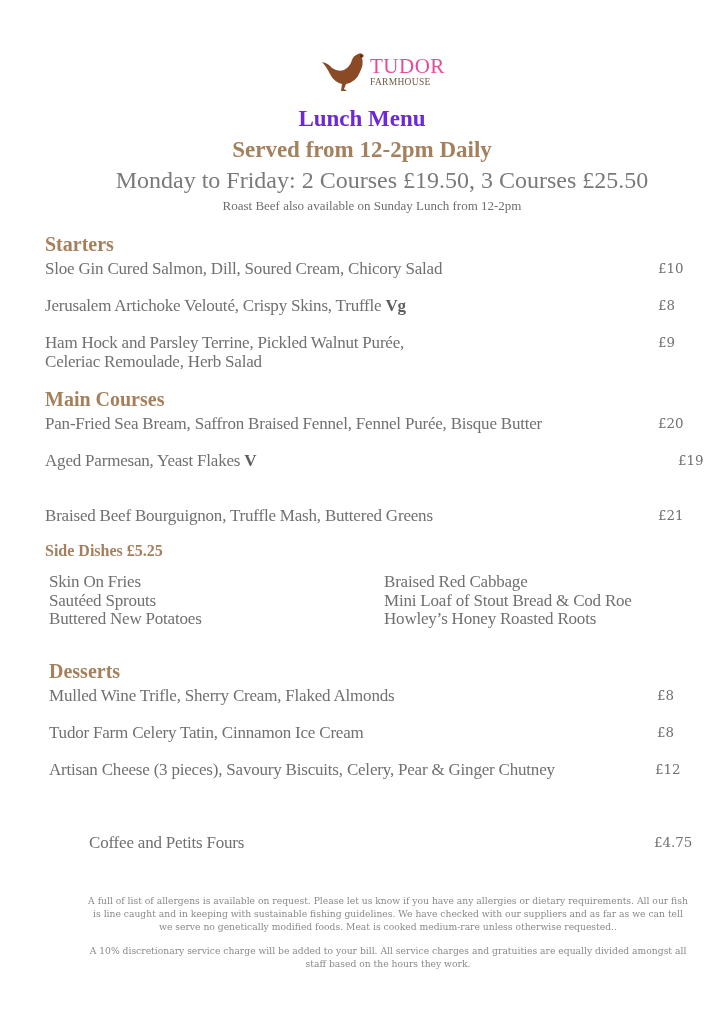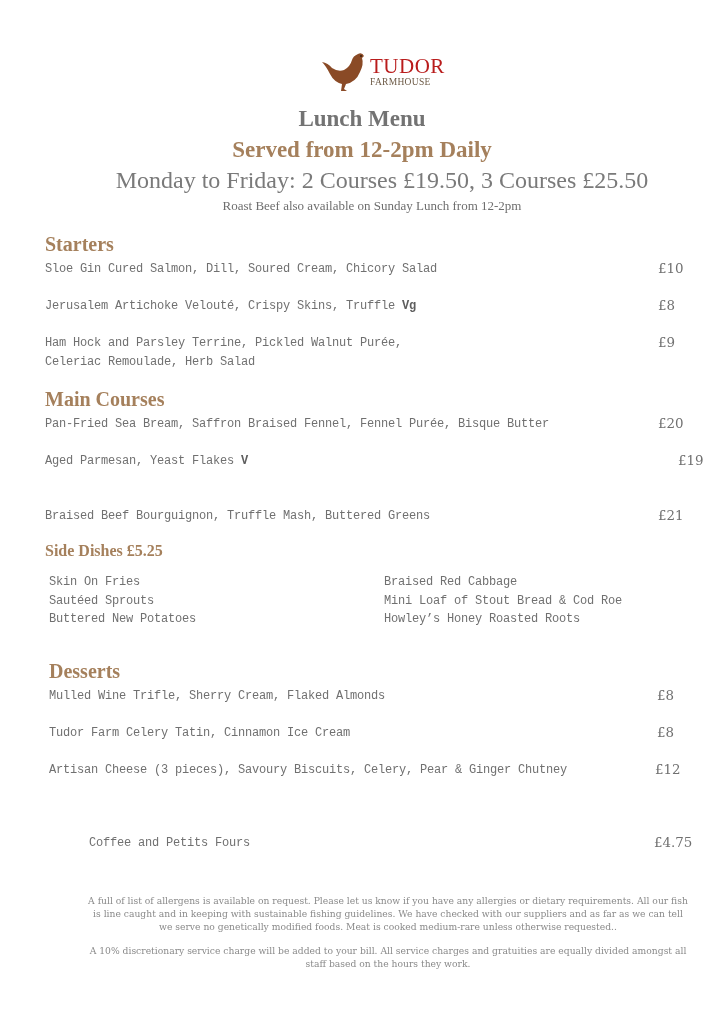--- a/index.html
+++ b/index.html
@@ -2,30 +2,30 @@
 <html><head>
 <meta charset="utf-8">
 <style>
   html, body { margin: 0; padding: 0; background: #ffffff; }
   body { width: 724px; height: 1024px; position: relative; overflow: hidden;
          font-family: "DejaVu Serif", "Liberation Serif", serif; color: #6b6b6b; }
   .abs { position: absolute; }
   .logo { left: 322px; top: 50px; width: 132px; height: 44px; }
   .logo svg { position: absolute; left: 0; top: 0; }
   .logo .brand { position: absolute; left: 48px; top: 6px; font-family: "Liberation Serif", serif;
-                 font-size: 21px; color: #b91c1c; letter-spacing: 0.5px; line-height: 1; }
+                 font-size: 21px; color: #ec4899; letter-spacing: 0.5px; line-height: 1; }
   .logo .sub { position: absolute; left: 48px; top: 28px; font-family: "Liberation Serif", serif;
                font-size: 9.5px; color: #6d5a46; letter-spacing: 0.3px; line-height: 1; }
   .center { left: 0; width: 724px; text-align: center; font-family: "Liberation Serif", serif; }
-  .t1 { top: 106px; font-size: 23px; color: #737373; font-weight: bold; font-family: Liberation Serif, serif; }
+  .t1 { top: 106px; font-size: 23px; color: #6d28d9; font-weight: bold; font-family: Liberation Serif, serif; }
   .t2 { top: 137px; font-size: 23px; color: #a5805c; font-weight: bold; }
   .t3 { top: 167px; font-size: 24px; color: #7a7a7a; left: 20px; }
   .t4 { top: 198px; font-size: 13px; color: #6e6e6e; left: 10px; }
   .heading { font-family: "Liberation Serif", serif; font-weight: bold; color: #a5805c; font-size: 20px; }
-  .item { font-family: Liberation Mono, monospace; font-size: 12px; color: #707070; line-height: 18.5px; letter-spacing: -0.2px; }
+  .item { font-family: Liberation Serif, serif; font-size: 17px; color: #707070; line-height: 18.5px; letter-spacing: -0.2px; }
   .price { font-family: "DejaVu Serif", serif; font-size: 13.4px; color: #707070; line-height: 18.5px; }
   .side-head { font-family: "Liberation Serif", serif; font-weight: bold; color: #a5805c; font-size: 16px; }
   .fine { font-family: "DejaVu Serif", serif; font-size: 9.2px; color: #8a8a8a; text-align: center; line-height: 13px; }
   .dietary { font-weight: bold; color: #5e5e5e; }
 </style>
 </head>
 <body>
 
 <div class="abs logo">
   <svg width="46" height="44" viewBox="0 0 46 44">

